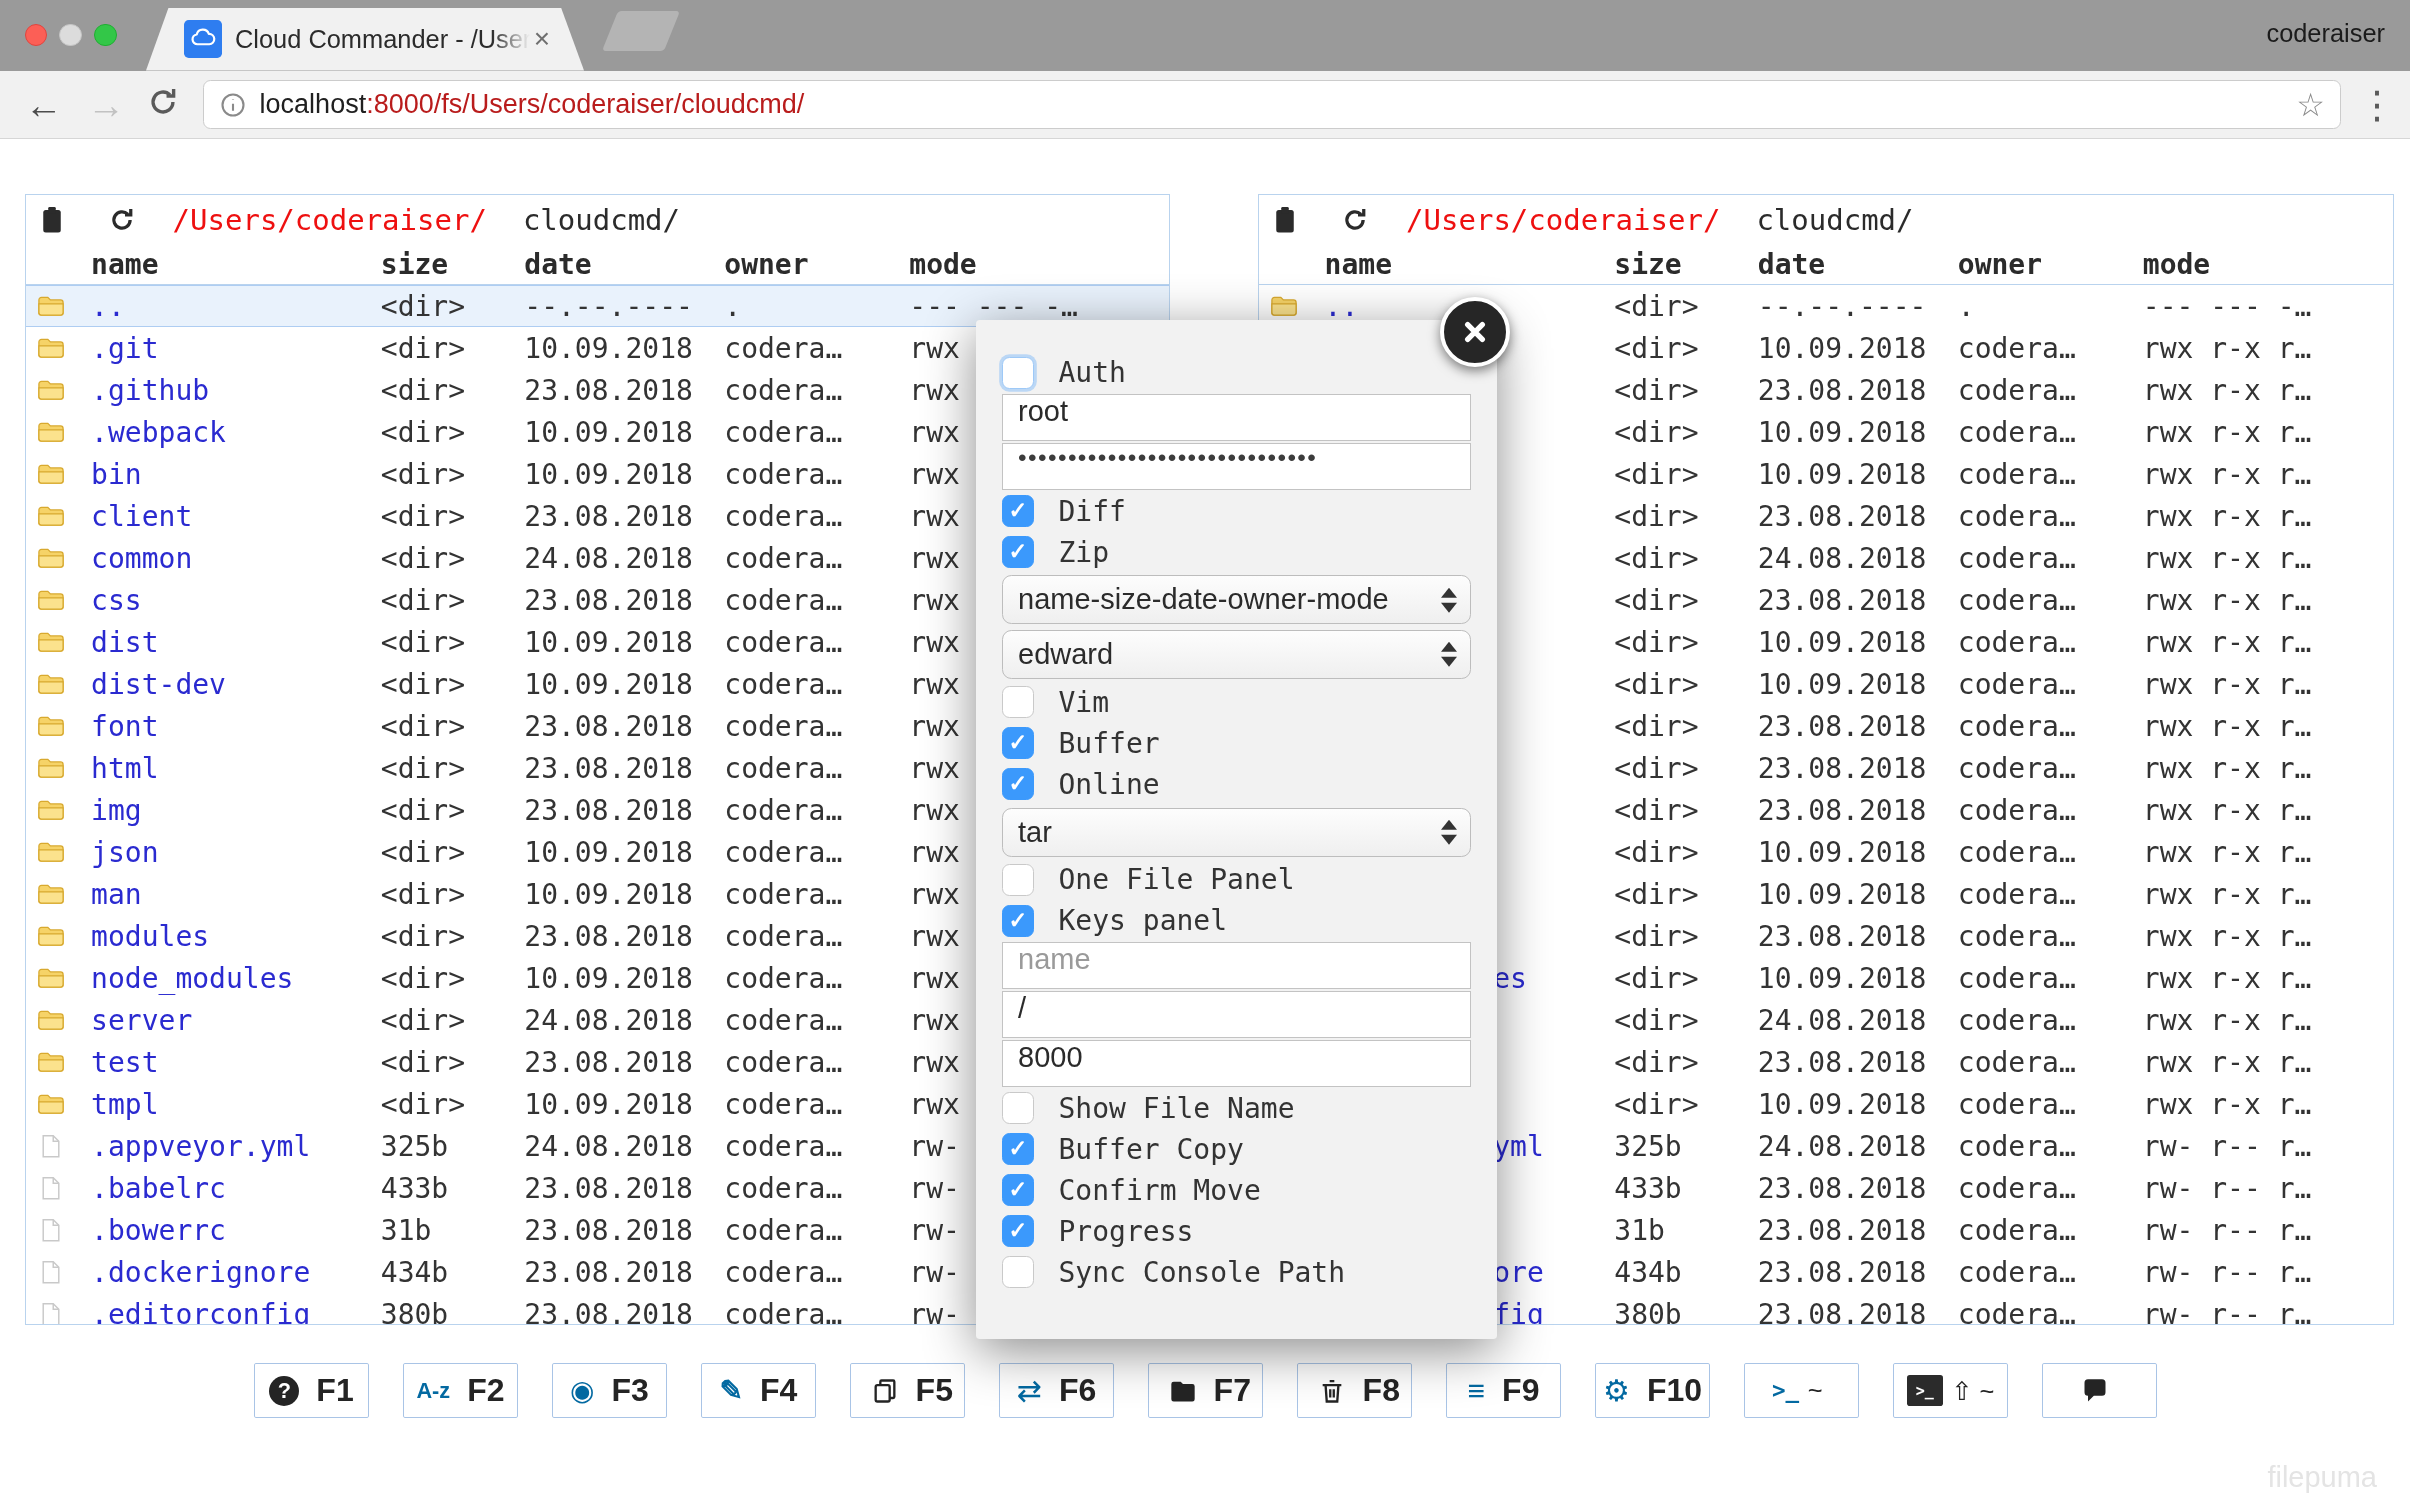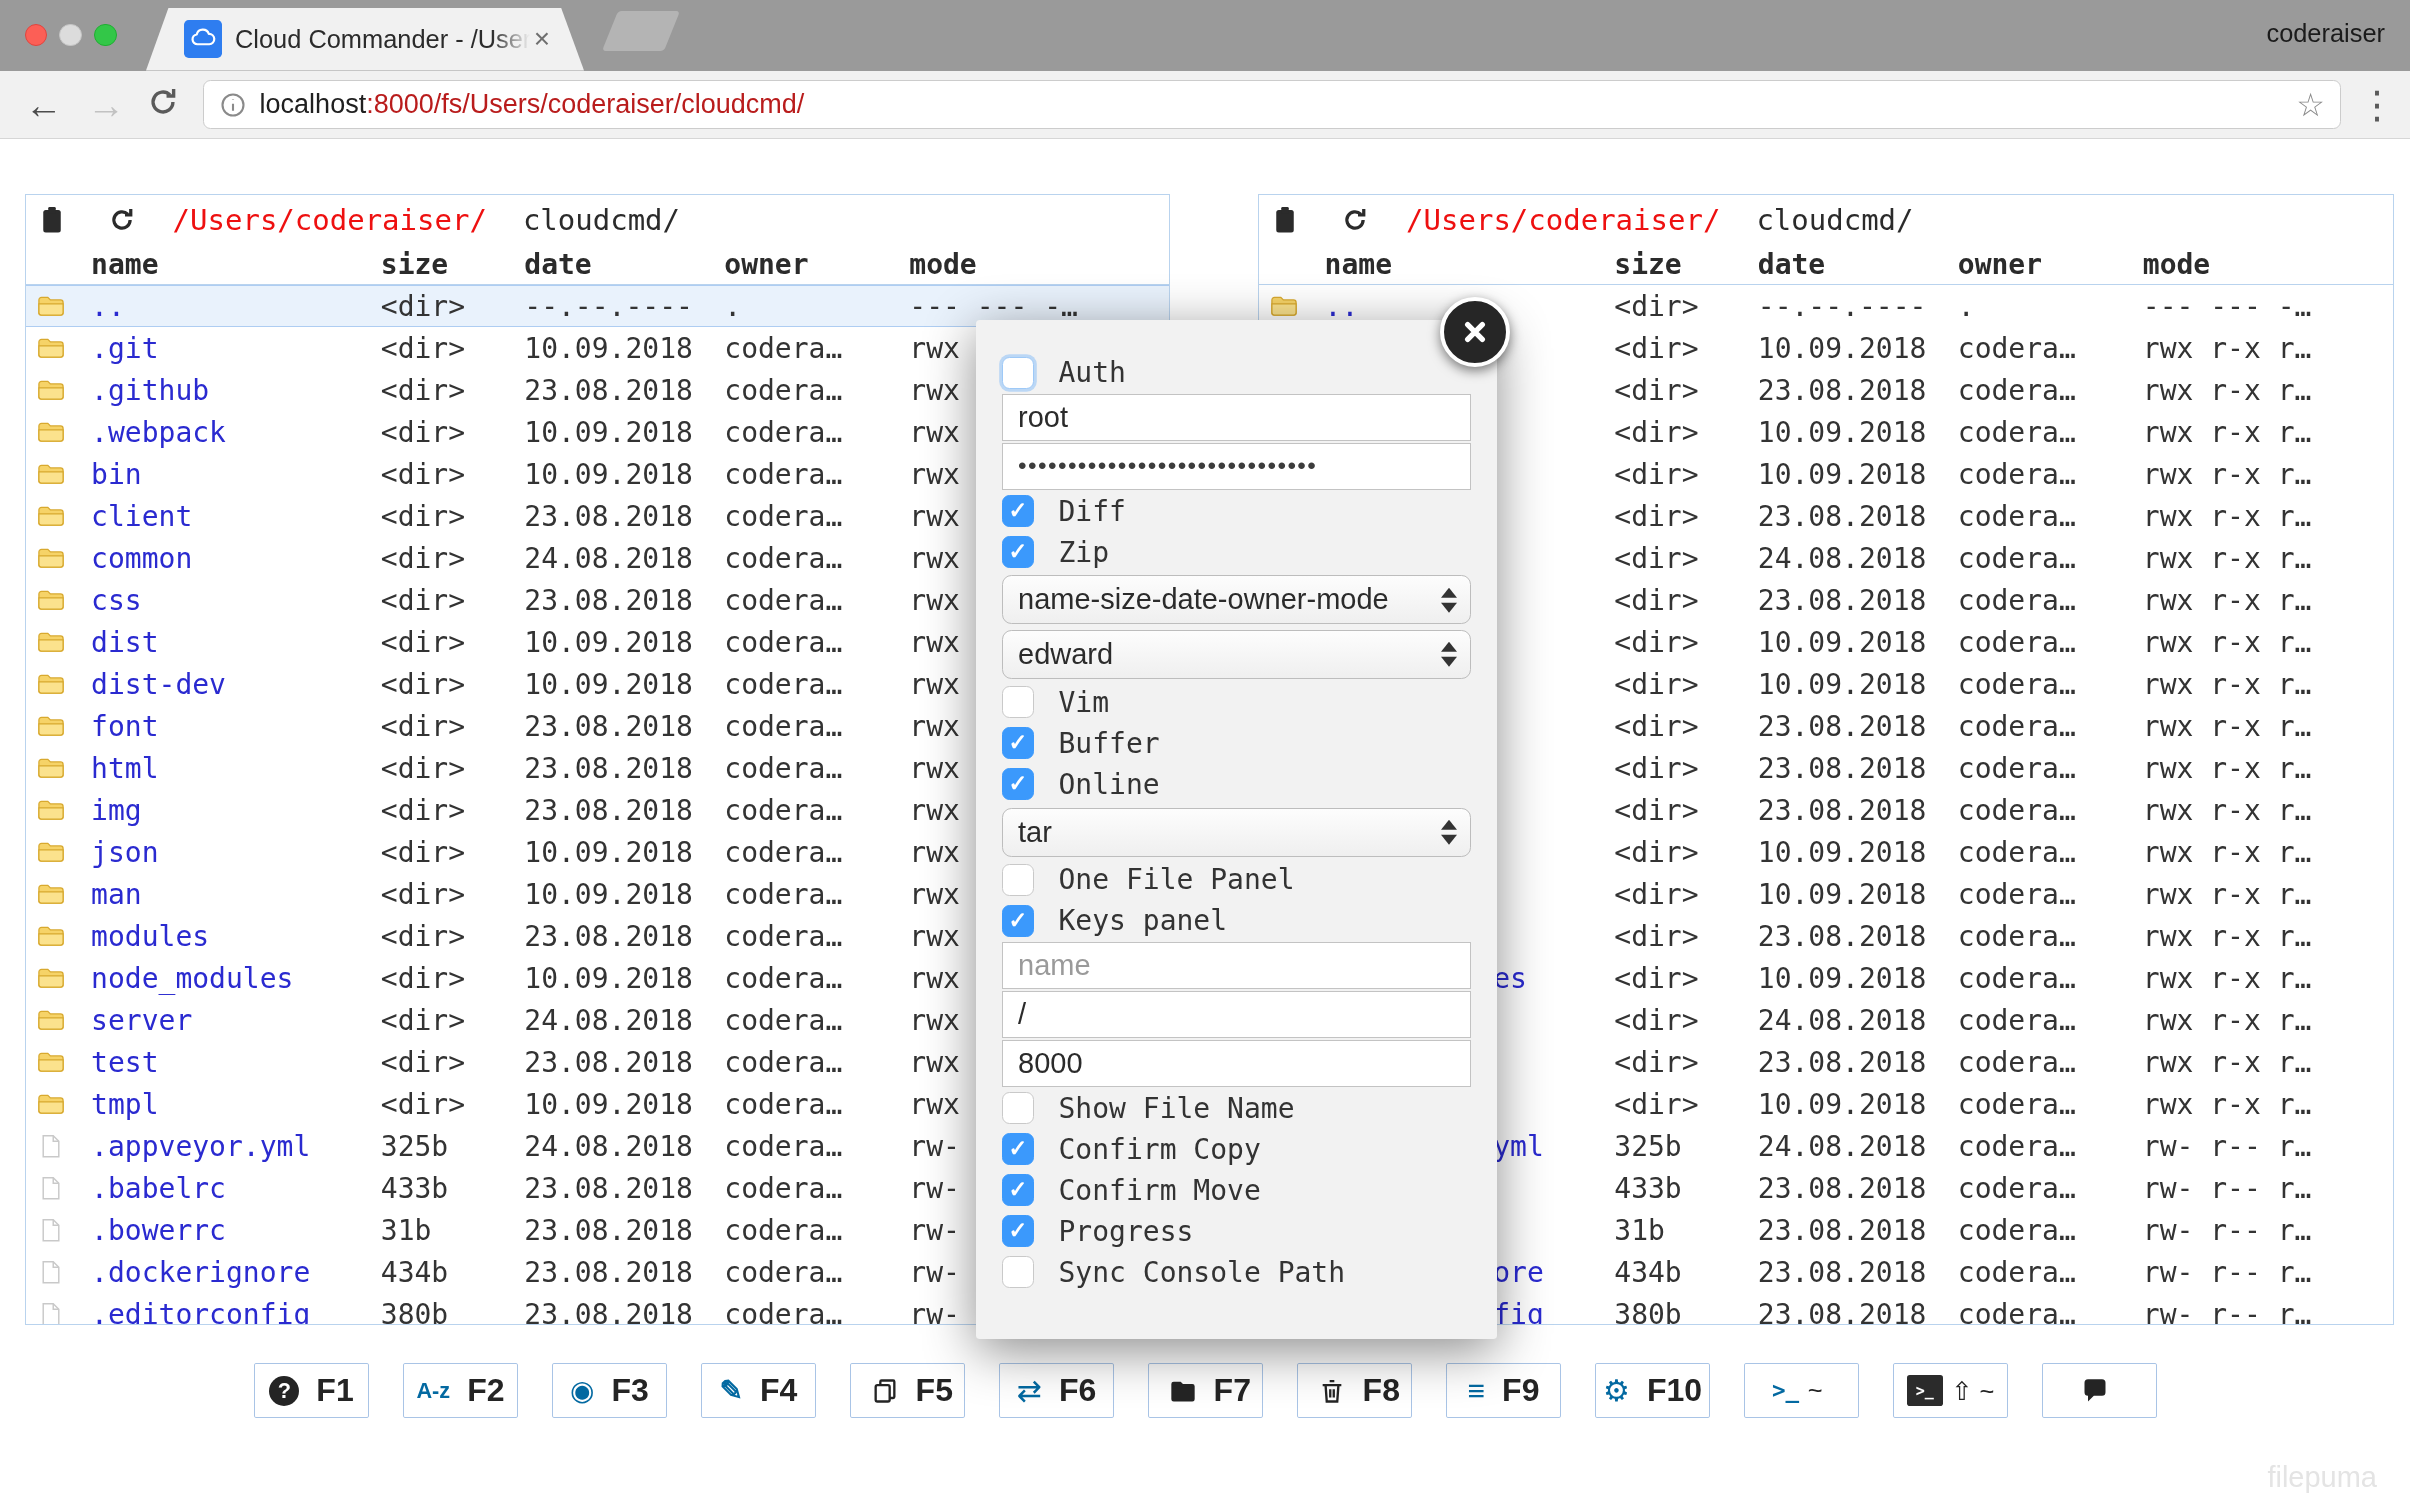--- a/index.html
+++ b/index.html
@@ -93,21 +93,21 @@
        display:none;align-items:center;justify-content:center;flex:0 0 auto;}
   .cbx .tick{display:none;color:#fff;font-size:22.6px;font-weight:bold;line-height:1;}
   .kind-checkbox .cbx{display:flex;}
   .checked .cbx{background:var(--accent);border-color:var(--accent);}
   .checked .cbx .tick{display:block;}
   .focused .cbx{border-color:#9ec9f7;box-shadow:0 0 0 2.8px rgba(59,153,252,.30);}
   .cfg-label{display:none;font-family:"DejaVu Sans Mono",monospace;font-size:28px;color:#333;
        margin-left:24.5px;white-space:nowrap;}
   .kind-checkbox .cfg-label{display:block;}
   .cfg-input{display:none;width:100%;height:47px;background:#fff;border:0.9px solid #c3c3c3;
-       align-items:center;padding:0 15px;margin:0.9px 0;overflow:hidden;}
+       padding:0 15px;margin:0.9px 0;overflow:hidden;}
   .kind-input .cfg-input,.kind-password .cfg-input,.kind-placeholder .cfg-input{display:flex;}
   .cfg-input .val{font-size:29px;color:#2b2b2b;white-space:nowrap;}
   .kind-placeholder .cfg-input .val{color:#9a9a9a;}
   .kind-password .cfg-input .val{font-size:24.5px;letter-spacing:1.4px;color:#3c3c3c;}
   .cfg-select{display:none;width:100%;height:49px;border:0.9px solid #bdbdbd;border-radius:9.4px;
        background:linear-gradient(#fdfdfd,#efefef);align-items:center;padding:0 41px 0 15px;
        margin:2.8px 0;position:relative;overflow:hidden;}
   .kind-select .cfg-select{display:flex;}
   .cfg-select .val{font-size:29px;color:#2b2b2b;white-space:nowrap;}
   .stepper{position:absolute;right:13px;top:50%;transform:translateY(-50%);display:flex;
@@ -1069,21 +1069,21 @@
       </div>
       <div class="cfg-row kind-checkbox">
         <span class="cbx"></span>
         <span class="cfg-label">Show File Name</span>
 
       </div>
       <div class="cfg-row kind-checkbox checked">
         <span class="cbx">
           <span class="tick">✓</span>
         </span>
-        <span class="cfg-label">Confirm Copy</span>
+        <span class="cfg-label">Buffer Copy</span>
 
       </div>
       <div class="cfg-row kind-checkbox checked">
         <span class="cbx">
           <span class="tick">✓</span>
         </span>
         <span class="cfg-label">Confirm Move</span>
 
       </div>
       <div class="cfg-row kind-checkbox checked">

